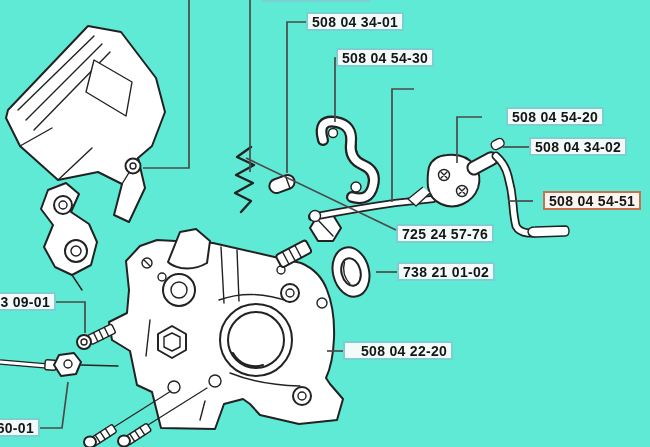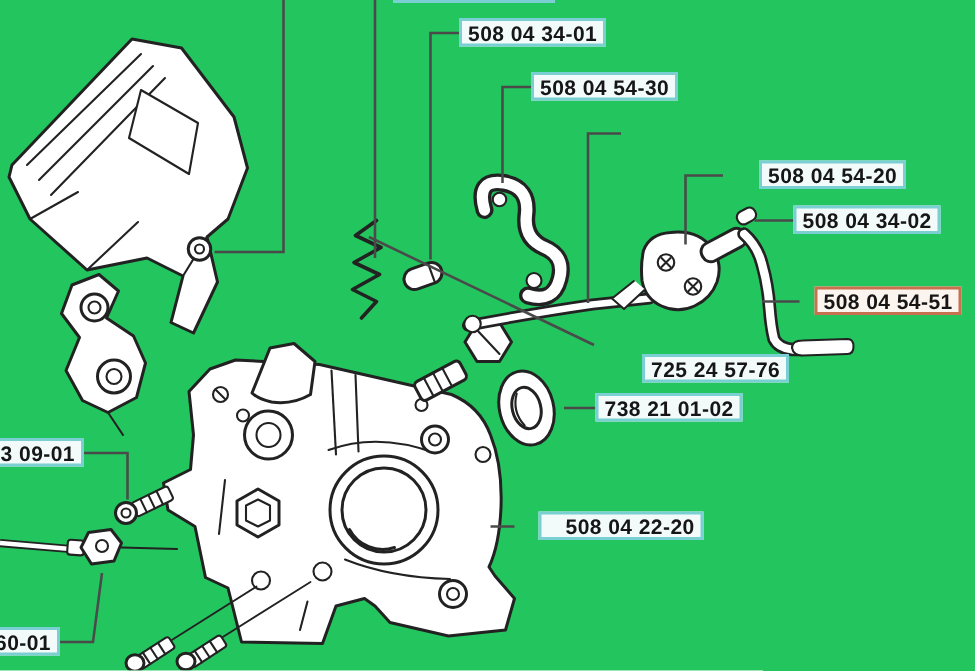--- a/index.html
+++ b/index.html
@@ -1,17 +1,17 @@
 <!DOCTYPE html>
 <html><head>
 <meta charset="utf-8">
 <style>
   html,body{margin:0;padding:0;background:#fff;}
   .stage{
-    position:relative;width:650px;height:447px;background:#22c55e;
+    position:relative;width:650px;height:447px;background:#5eead4;
     overflow:hidden;font-family:"Liberation Sans",sans-serif;
   }
   .stage svg{position:absolute;left:0;top:0;}
   .plabel{
     position:absolute;
     font:bold 14px/15px "Liberation Sans",sans-serif;
     letter-spacing:.3px;
     color:#161616;
     background:#f2fafa;
     border:2px solid #79cfd1;
@@ -193,32 +193,32 @@
       <path class="leader" d="M343,351 L327,351"></path>
       <path class="leader" d="M56,302 L85,302 L85,333"></path>
       <path class="leader" d="M40,428 L62,428 L68,382"></path>
     </g>
   </svg>
 
   <div class="plabel ghost" style="left:262px;top:-16px;width:108px;"></div>
 
   <div class="plabel" style="left:306px;top:12px;">508 04 34-01</div>
 
-  <div class="plabel" style="left:354px;top:48px;">508 04 54-30</div>
+  <div class="plabel" style="left:336px;top:48px;">508 04 54-30</div>
 
 
   <div class="plabel" style="left:482px;top:107px;margin-left:24px;">508 04 54-20</div>
 
   <div class="plabel" style="left:529px;top:137px;">508 04 34-02</div>
 
   <div class="plabel selected" style="left:533px;top:191px;">508 04 54-51</div>
 
-  <div class="plabel" style="left:396px;top:236px;margin-left:32px;">725 24 57-76</div>
+  <div class="plabel" style="left:396px;top:224px;">725 24 57-76</div>
 
   <div class="plabel" style="left:397px;top:262px;">738 21 01-02</div>
 
-  <div class="plabel" style="left:359px;top:341px;padding-left:16px;">508 04 22-20</div>
+  <div class="plabel" style="left:343px;top:341px;padding-left:16px;">508 04 22-20</div>
 
   <div class="plabel cut" style="left:-56px;top:292px;width:112px;">3 09-01</div>
 
   <div class="plabel cut" style="left:-26px;top:418px;width:66px;">60-01</div>
 
 </div>
 
 </body></html>

